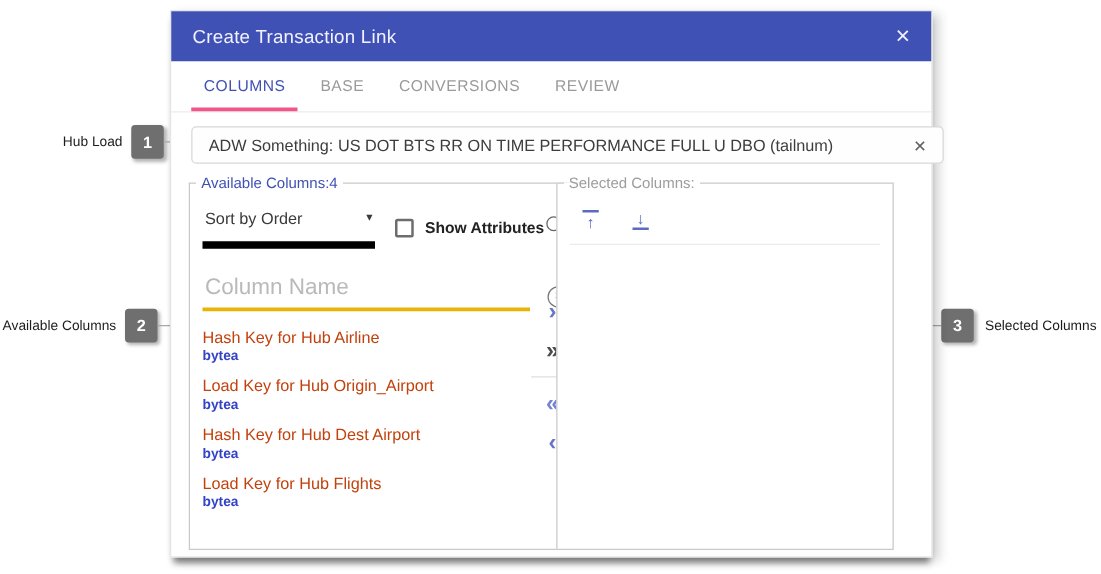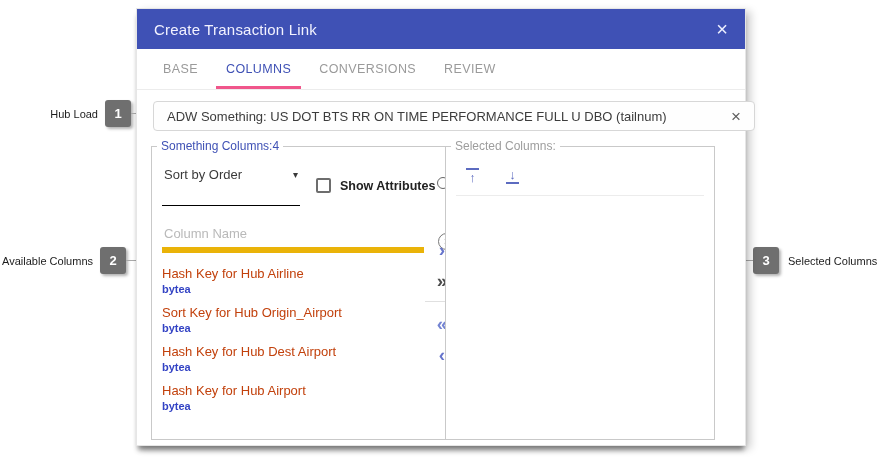--- a/index.html
+++ b/index.html
@@ -49,37 +49,37 @@
   fieldset.panel { position:absolute; top:130px; width:270px; height:301px;
                    border:1px solid #c9c9c9; background:#fff; }
   #panel-available { left:14px; }
   #panel-selected { left:308px; }
   fieldset.panel legend { font-size:12px; margin-left:5px; padding:0 4px; }
   #panel-available legend { color:#3f51b5; }
   #panel-selected legend { color:#9d9d9d; }
 
   
   .panel-toolbar { margin:12px 10px 0 10px; display:flex; align-items:center; }
-  .sort-select { width:138px; border-bottom:1px solid #000000; display:flex; align-items:center;
-                 padding:2px 2px 23px 2px; cursor:pointer; background:none; border-top:none;
+  .sort-select { width:138px; border-bottom:6px solid #000000; display:flex; align-items:center;
+                 padding:2px 2px 11px 2px; cursor:pointer; background:none; border-top:none;
                  border-left:none; border-right:none; font-family:inherit; }
   .sort-value { font-size:13px; color:#3a3a3a; }
   .sort-caret { margin-left:auto; font-size:10px; color:#3a3a3a; }
   .checkbox { width:15px; height:15px; border:2px solid #6d6d6d; border-radius:2px;
               margin-left:16px; flex:0 0 auto; background:#fff; cursor:pointer; }
   .chk-label { font-size:12.5px; color:#222; margin-left:9px; white-space:nowrap;font-weight:bold; }
   .search-btn { margin-left:auto; background:none; border:none; cursor:pointer; width:20px; height:20px;
                 position:relative; }
   .search-glass { position:absolute; left:2px; top:1px; width:12px; height:12px;
                   border:1.5px solid #666; border-radius:50%; }
   .search-glass::after { content:""; position:absolute; width:6px; height:1.5px; background:#666;
                          transform:rotate(45deg); right:-5px; bottom:-2px; }
 
   .filter-row { margin:17px 10px 0 10px; display:flex; align-items:flex-end; }
-  .filter-input { flex:1; border:none; border-bottom:6px solid #eab308; font-size:13px;
+  .filter-input { flex:1; border:none; border-bottom:3px solid #eab308; font-size:18px;
                   color:#0369a1; padding:3px 2px 6px 2px; outline:none; font-family:inherit;
                   background:transparent; margin-right:14px; }
   .filter-input::placeholder { color:#b9b9b9; opacity:1; }
   .clear-filter { background:none; border:none; cursor:pointer; padding:0; margin-bottom:3px; }
   .circle-x { width:17px; height:17px; border:1.3px solid #787878; border-radius:50%;
               display:flex; align-items:center; justify-content:center;
               font-size:11px; color:#787878; line-height:1; }
 
   .col-list { margin-top:7px; }
   .col-item { padding:6px 10px 3px 10px; cursor:pointer; }
@@ -132,35 +132,35 @@
   <div class="dialog">
 
     <div class="dlg-header">
       <span class="dlg-title">Create Transaction Link</span>
       <button class="dlg-close">
         <span>×</span>
       </button>
     </div>
 
     <div class="tabbar">
+      <button class="tab active">COLUMNS</button>
       <button class="tab">BASE</button>
-      <button class="tab active">COLUMNS</button>
       <button class="tab">CONVERSIONS</button>
       <button class="tab">REVIEW</button>
     </div>
 
     <div class="hub-field">
       <span class="hub-text">ADW Something: US DOT BTS RR ON TIME PERFORMANCE FULL U DBO (tailnum)</span>
       <button class="hub-clear">
         <span>×</span>
       </button>
     </div>
 
     <fieldset class="panel" id="panel-available">
-      <legend>Something Columns:4</legend>
+      <legend>Available Columns:4</legend>
 
       <div class="panel-toolbar">
         <button class="sort-select">
           <span class="sort-value">Sort by Order</span>
           <span class="sort-caret">▾</span>
         </button>
         <span class="checkbox"></span>
         <span class="chk-label">Show Attributes</span>
         <button class="search-btn">
           <span class="search-glass"></span>
@@ -173,29 +173,29 @@
           <span class="circle-x">×</span>
         </button>
       </div>
 
       <div class="col-list">
         <div class="col-item">
           <div class="col-name">Hash Key for Hub Airline</div>
           <div class="col-type">bytea</div>
         </div>
         <div class="col-item">
-          <div class="col-name">Sort Key for Hub Origin_Airport</div>
+          <div class="col-name">Load Key for Hub Origin_Airport</div>
           <div class="col-type">bytea</div>
         </div>
         <div class="col-item">
           <div class="col-name">Hash Key for Hub Dest Airport</div>
           <div class="col-type">bytea</div>
         </div>
         <div class="col-item">
-          <div class="col-name">Hash Key for Hub Airport</div>
+          <div class="col-name">Load Key for Hub Flights</div>
           <div class="col-type">bytea</div>
         </div>
       </div>
     </fieldset>
 
     <div class="transfer">
       <button class="tr-btn tr-single">
         <span>›</span>
       </button>
       <button class="tr-btn tr-all-right">

